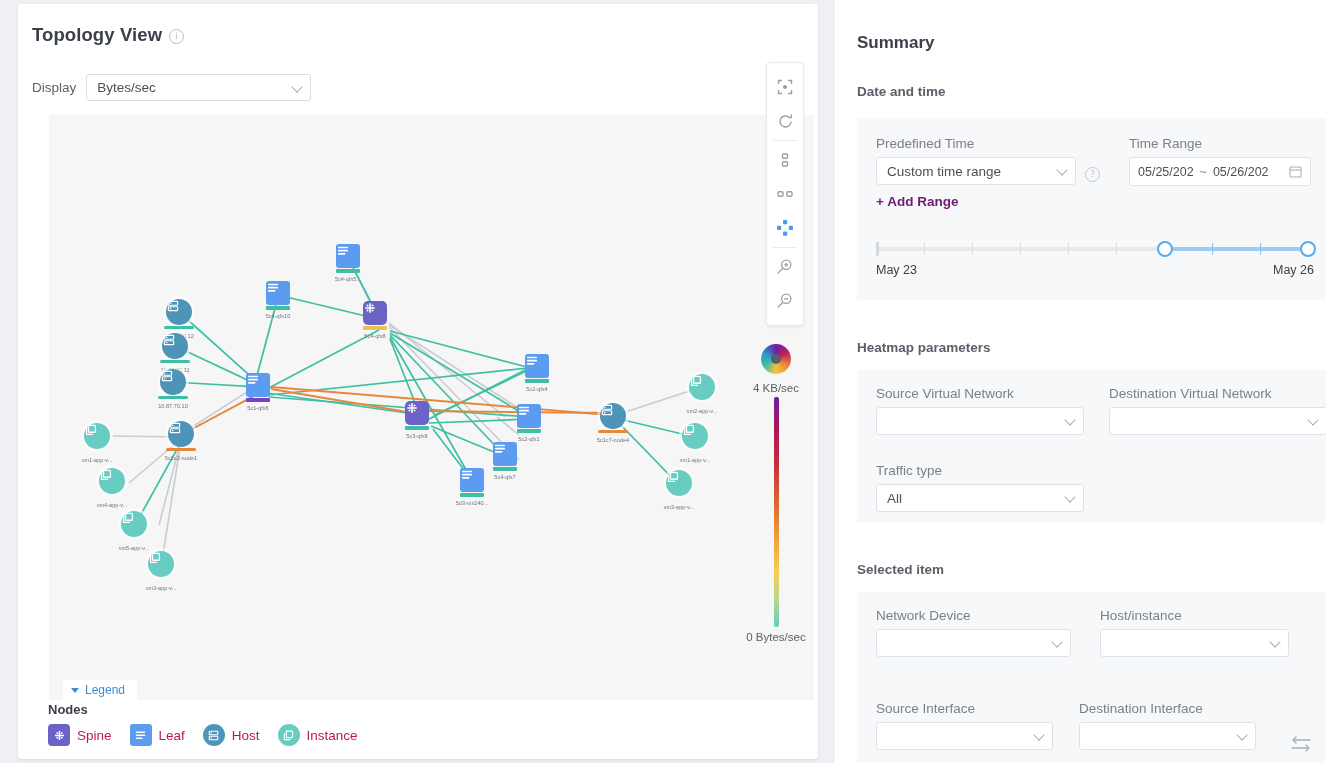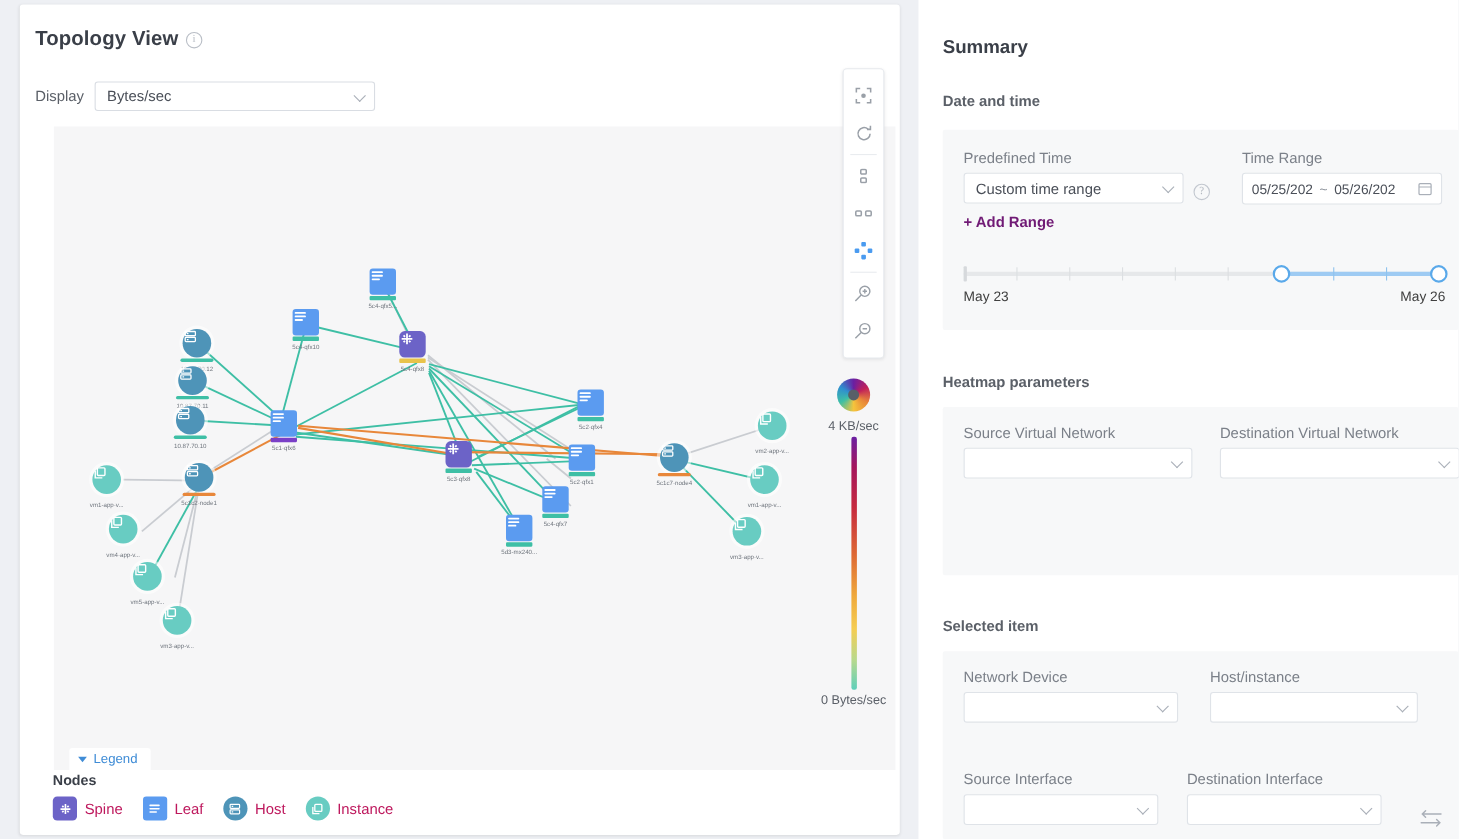--- a/index.html
+++ b/index.html
@@ -37,21 +37,21 @@
     position:absolute; left:14px; top:70px;
     display:flex; align-items:center; gap:10px;
   }
   .display-label { font-size:13.5px; color:#5b6068; }
   .select-box {
     position:relative; background:#fff;
     border:1px solid #d9dde3; border-radius:3px;
     height:27px; display:flex; align-items:center;
     padding:0 26px 0 10px; font-size:13.5px; color:#4a4f58;
   }
-  .select-box.wide { width:255px; }
+  .select-box.wide { width:225px; }
   .chev {
     position:absolute; right:9px; top:50%;
     width:8px; height:8px; margin-top:-5px;
     border-right:1.4px solid #a9afb8; border-bottom:1.4px solid #a9afb8;
     transform:rotate(45deg);
   }
 
   
   .canvas {
     position:absolute; left:31px; top:111px;
@@ -636,20 +636,27 @@
           <span class="chev"></span>
         </div>
       </div>
       <div style="position:absolute;left:19px;top:16px;width:208px">
         <div class="field-label">Source Virtual Network</div>
         <div class="fld" style="width:208px">
           <span></span>
           <span class="chev"></span>
         </div>
       </div>
+      <div style="position:absolute;left:19px;top:93px;width:208px">
+        <div class="field-label">Traffic type</div>
+        <div class="fld" style="width:208px">
+          <span>All</span>
+          <span class="chev"></span>
+        </div>
+      </div>
     </div>
 
     <div class="sec-label" style="position:absolute;left:22px;top:562px">Selected item</div>
 
     <div class="grey-card" style="position:absolute;left:22px;top:592px;width:469px;height:171px">
       <div style="position:absolute;left:19px;top:16px;width:195px">
         <div class="field-label">Network Device</div>
         <div class="fld" style="width:195px">
           <span></span>
           <span class="chev"></span>

